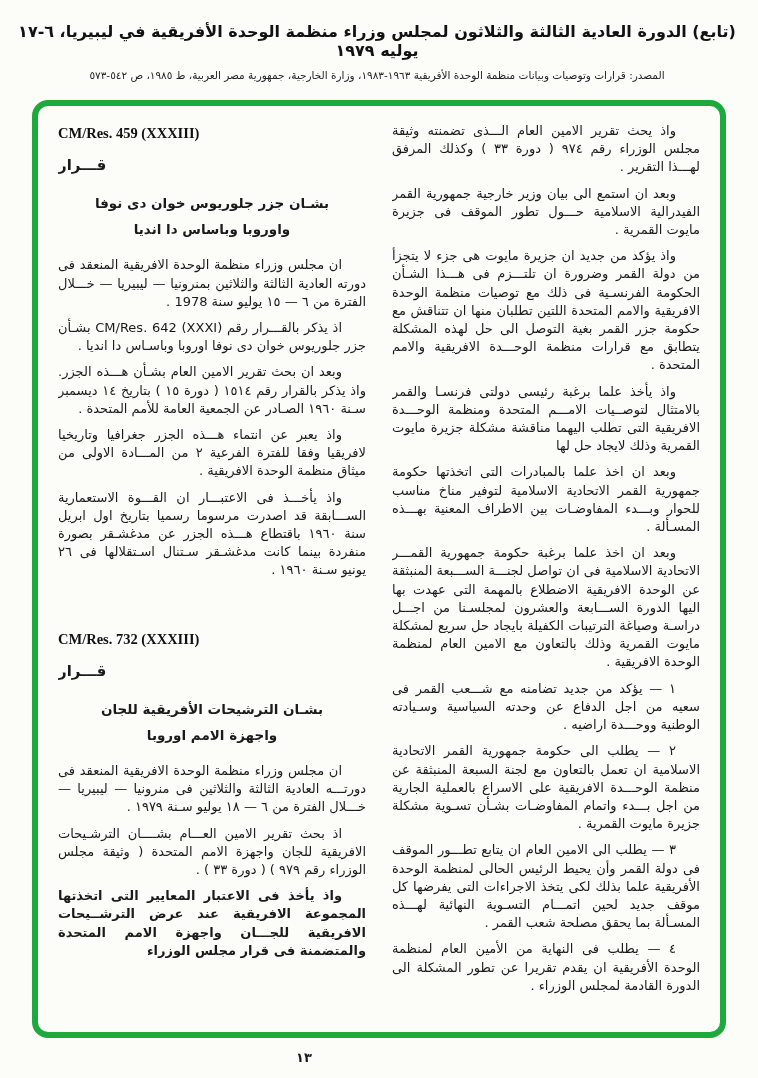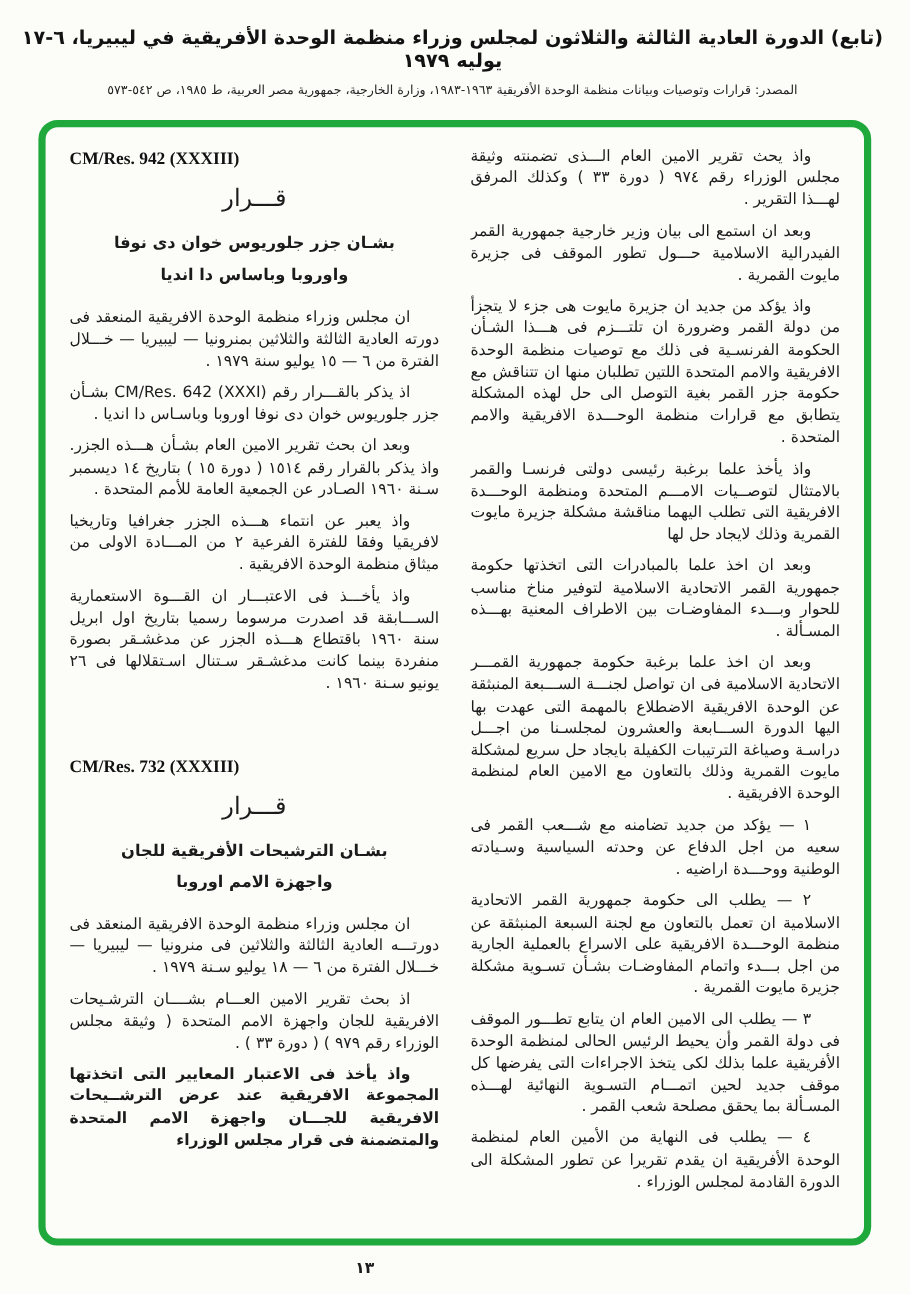--- a/index.html
+++ b/index.html
@@ -23,21 +23,21 @@
     flex:1;direction:rtl;text-align:justify;
     font-size:13px;line-height:18.2px;overflow:hidden;
   }
   .col p{margin:0 0 8px 0;text-indent:24px;}
   .res-id{
     direction:ltr;text-align:left;unicode-bidi:embed;
     font-family:"Liberation Serif","DejaVu Serif",serif;
     font-weight:bold;font-size:14.5px;margin:2px 0 14px 0;color:#111;
   }
   .res-id.second{margin-top:50px;}
-  .res-title{text-align:center;font-weight:normal;font-size:20px;margin:14px 0 16px 0;text-indent:0;}
+  .res-title{text-align:left;font-weight:bold;font-size:15px;margin:14px 0 16px 0;text-indent:0;}
   .res-sub{text-align:center;font-weight:bold;font-size:13.5px;line-height:26px;text-indent:0;}
   .after-sub{margin-top:14px !important;}
   .bold{font-weight:bold;}
   .page-number{
     position:absolute;top:1050px;left:0;width:608px;text-align:center;
     font-size:13px;font-weight:bold;color:#1b1b1b;
   }
 </style>
 </head>
 <body>
@@ -57,25 +57,25 @@
       <p>واذ يأخذ علما برغبة رئيسى دولتى فرنسـا والقمر بالامتثال لتوصــيات الامـــم المتحدة ومنظمة الوحـــدة الافريقية التى تطلب اليهما مناقشة مشكلة جزيرة مايوت القمرية وذلك لايجاد حل لها</p>
       <p>وبعد ان اخذ علما بالمبادرات التى اتخذتها حكومة جمهورية القمر الاتحادية الاسلامية لتوفير مناخ مناسب للحوار وبـــدء المفاوضـات بين الاطراف المعنية بهـــذه المسـألة .</p>
       <p>وبعد ان اخذ علما برغبة حكومة جمهورية القمـــر الاتحادية الاسلامية فى ان تواصل لجنـــة الســـبعة المنبثقة عن الوحدة الافريقية الاضطلاع بالمهمة التى عهدت بها اليها الدورة الســـابعة والعشرون لمجلسـنا من اجـــل دراسـة وصياغة الترتيبات الكفيلة بايجاد حل سريع لمشكلة مايوت القمرية وذلك بالتعاون مع الامين العام لمنظمة الوحدة الافريقية .</p>
       <p>١ — يؤكد من جديد تضامنه مع شـــعب القمر فى سعيه من اجل الدفاع عن وحدته السياسية وسـيادته الوطنية ووحـــدة اراضيه .</p>
       <p>٢ — يطلب الى حكومة جمهورية القمر الاتحادية الاسلامية ان تعمل بالتعاون مع لجنة السبعة المنبثقة عن منظمة الوحـــدة الافريقية على الاسراع بالعملية الجارية من اجل بـــدء واتمام المفاوضـات بشـأن تسـوية مشكلة جزيرة مايوت القمرية .</p>
       <p>٣ — يطلب الى الامين العام ان يتابع تطـــور الموقف فى دولة القمر وأن يحيط الرئيس الحالى لمنظمة الوحدة الأفريقية علما بذلك لكى يتخذ الاجراءات التى يفرضها كل موقف جديد لحين اتمـــام التسـوية النهائية لهـــذه المسـألة بما يحقق مصلحة شعب القمر .</p>
       <p>٤ — يطلب فى النهاية من الأمين العام لمنظمة الوحدة الأفريقية ان يقدم تقريرا عن تطور المشكلة الى الدورة القادمة لمجلس الوزراء .</p>
     </div>
 
     <div class="col">
-      <div class="res-id">CM/Res. 942 (XXXIII)</div>
+      <div class="res-id">CM/Res. 459 (XXXIII)</div>
       <div class="res-title">قـــرار</div>
       <div class="res-sub">بشـان جزر جلوريوس خوان دى نوفا</div>
       <div class="res-sub">واوروبا وباساس دا انديا</div>
-      <p class="after-sub">ان مجلس وزراء منظمة الوحدة الافريقية المنعقد فى دورته العادية الثالثة والثلاثين بمنرونيا — ليبيريا — خـــلال الفترة من ٦ — ١٥ يوليو سنة ١٩٧٩ .</p>
+      <p class="after-sub">ان مجلس وزراء منظمة الوحدة الافريقية المنعقد فى دورته العادية الثالثة والثلاثين بمنرونيا — ليبيريا — خـــلال الفترة من ٦ — ١٥ يوليو سنة 1978 .</p>
       <p>اذ يذكر بالقـــرار رقم CM/Res. 642 (XXXI) بشـأن جزر جلوريوس خوان دى نوفا اوروبا وباسـاس دا انديا .</p>
       <p>وبعد ان بحث تقرير الامين العام بشـأن هـــذه الجزر. واذ يذكر بالقرار رقم ١٥١٤ ( دورة ١٥ ) بتاريخ ١٤ ديسمبر سـنة ١٩٦٠ الصـادر عن الجمعية العامة للأمم المتحدة .</p>
       <p>واذ يعبر عن انتماء هـــذه الجزر جغرافيا وتاريخيا لافريقيا وفقا للفترة الفرعية ٢ من المـــادة الاولى من ميثاق منظمة الوحدة الافريقية .</p>
       <p>واذ يأخـــذ فى الاعتبـــار ان القـــوة الاستعمارية الســـابقة قد اصدرت مرسوما رسميا بتاريخ اول ابريل سنة ١٩٦٠ باقتطاع هـــذه الجزر عن مدغشـقر بصورة منفردة بينما كانت مدغشـقر سـتنال اسـتقلالها فى ٢٦ يونيو سـنة ١٩٦٠ .</p>
 
       <div class="res-id second">CM/Res. 732 (XXXIII)</div>
       <div class="res-title">قـــرار</div>
       <div class="res-sub">بشـان الترشيحات الأفريقية للجان</div>
       <div class="res-sub">واجهزة الامم اوروبا</div>
       <p class="after-sub">ان مجلس وزراء منظمة الوحدة الافريقية المنعقد فى دورتـــه العادية الثالثة والثلاثين فى منرونيا — ليبيريا — خـــلال الفترة من ٦ — ١٨ يوليو سـنة ١٩٧٩ .</p>

